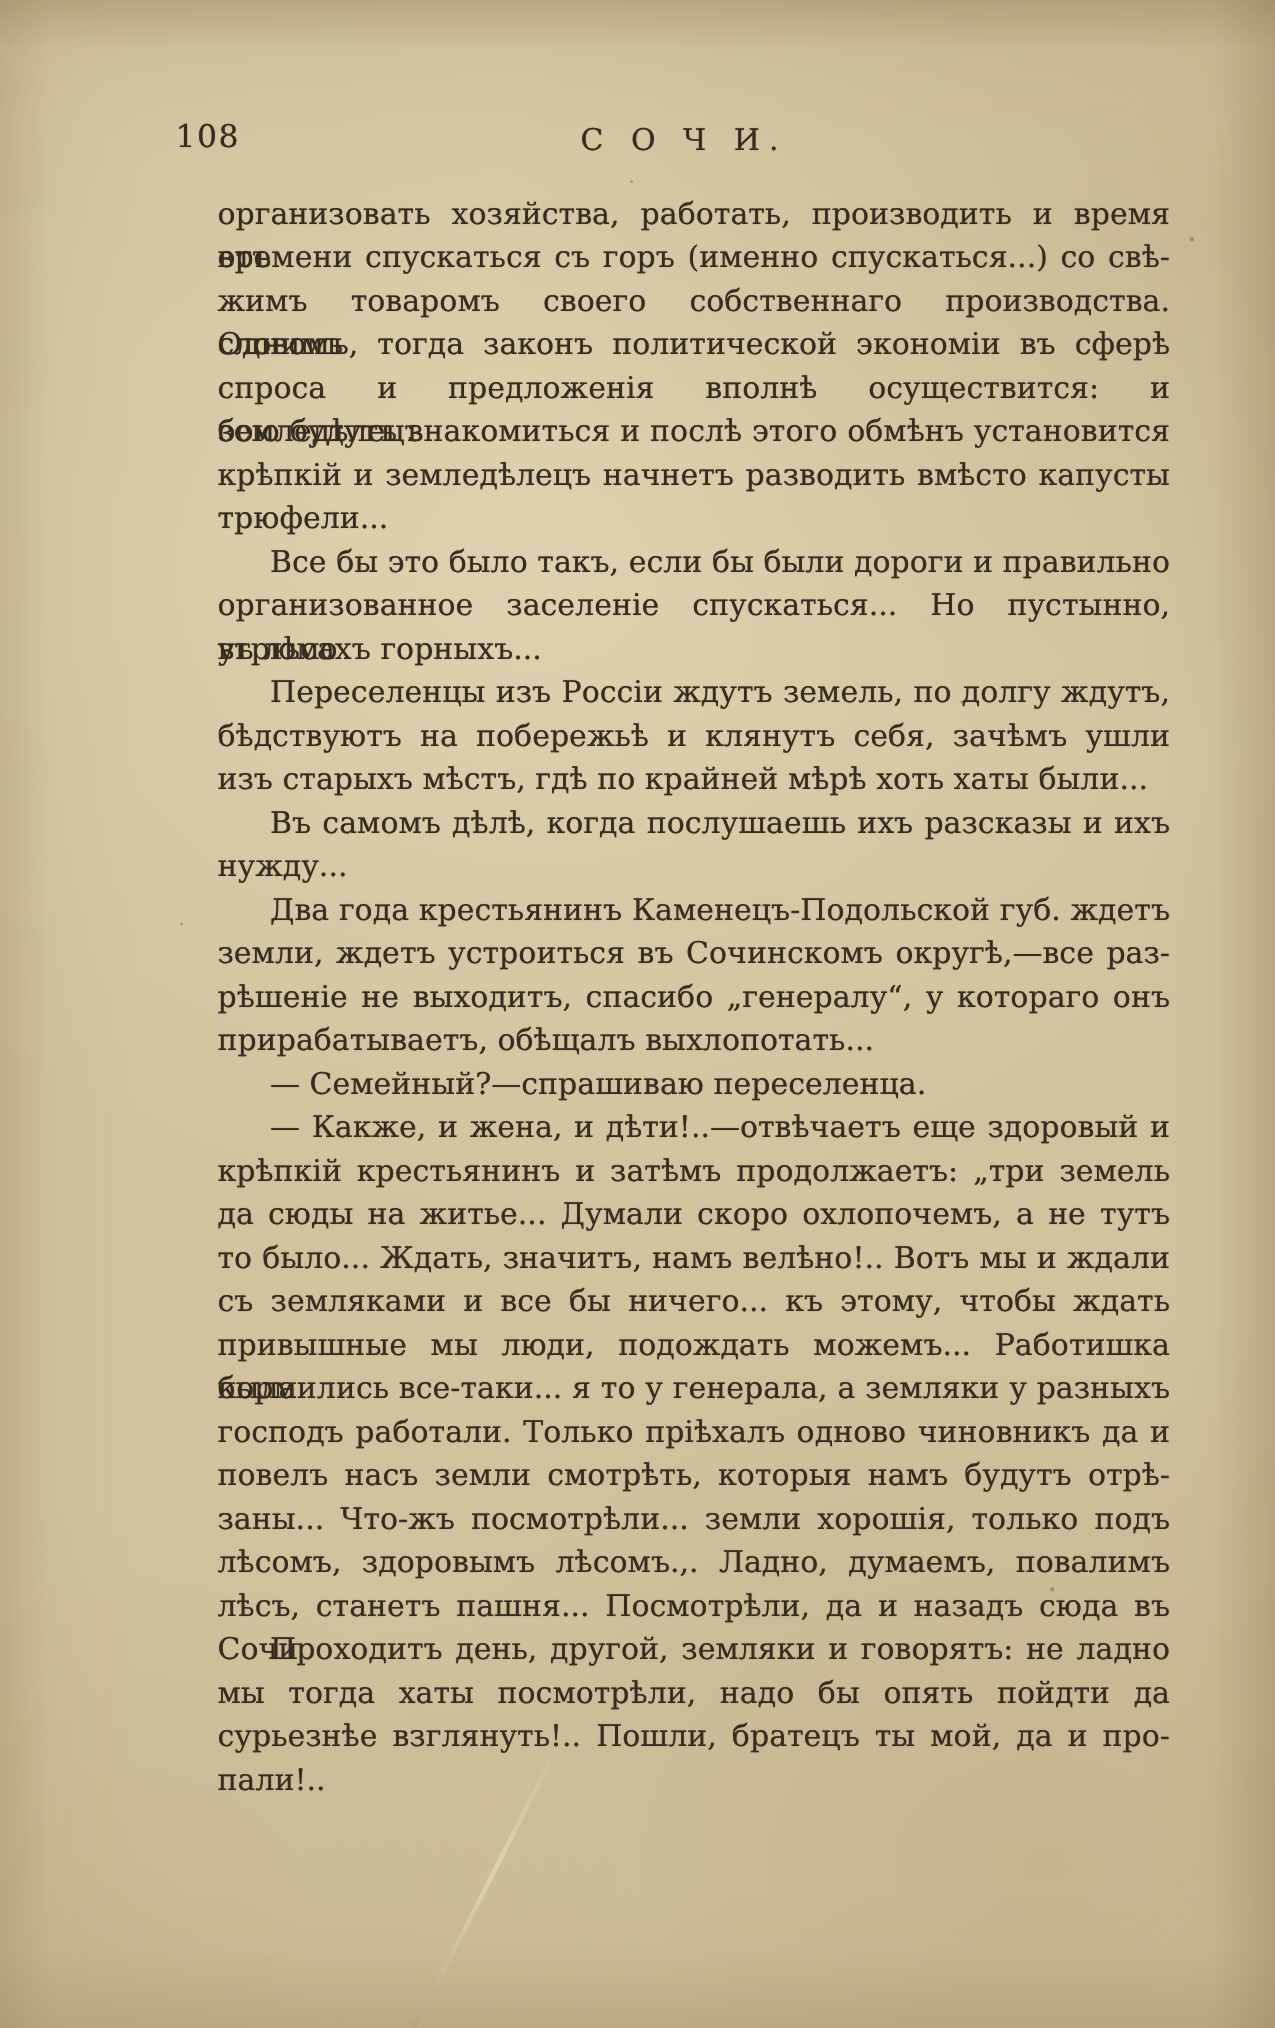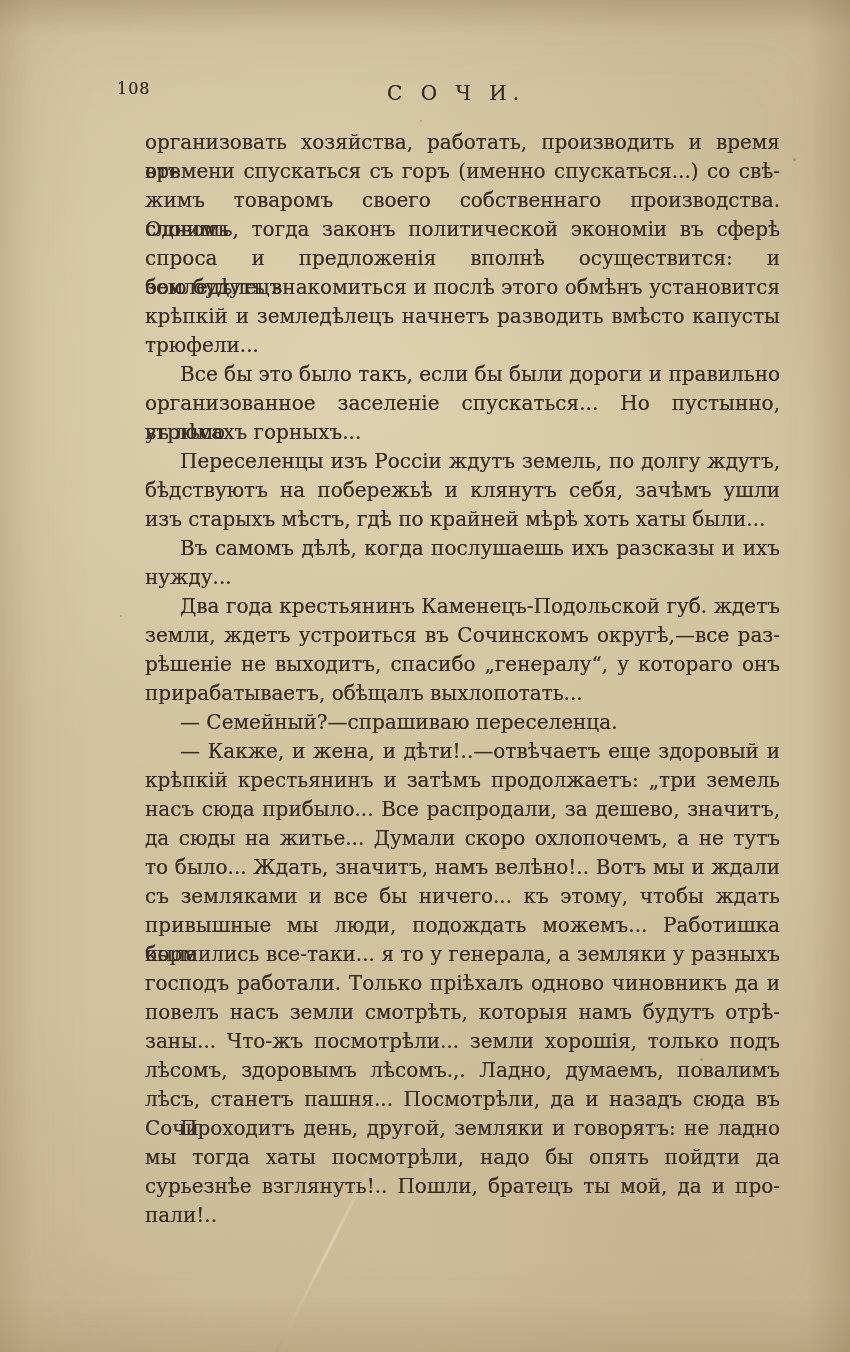--- a/index.html
+++ b/index.html
@@ -41,21 +41,21 @@
   .speck { position: absolute; width: 3px; height: 3px; border-radius: 50%; background: rgba(90,70,45,0.35); pointer-events: none; }
   .speck.s1 { left: 793px; top: 158px; }
   .speck.s2 { left: 640px; top: 467px; width: 2px; height: 2px; }
   .speck.s3 { left: 120px; top: 615px; width: 2px; height: 2px; }
   .speck.s4 { left: 700px; top: 1058px; }
   .speck.s5 { left: 420px; top: 120px; width: 2px; height: 2px; }
 
   .page-num {
     position: absolute;
     left: 117px; top: 79px;
-    font-size: 16px;
+    font-size: 21px;
     letter-spacing: 1px;
     text-shadow: 0 0 0.6px rgba(55,44,32,0.7);
   }
   .running-title {
     position: absolute;
     left: 387px; top: 81px;
     font-size: 20px;
     letter-spacing: 6px;
     white-space: nowrap;
     text-shadow: 0 0 0.6px rgba(55,44,32,0.7);
@@ -125,21 +125,20 @@
         <div class="line">земли, ждетъ устроиться въ Сочинскомъ округѣ,—все раз-</div>
         <div class="line">рѣшеніе не выходитъ, спасибо „генералу“, у котораго онъ</div>
         <div class="line last">прирабатываетъ, обѣщалъ выхлопотать...</div>
       </div>
       <div class="paragraph indent">
         <div class="line last">— Семейный?—спрашиваю переселенца.</div>
       </div>
       <div class="paragraph indent">
         <div class="line">— Какже, и жена, и дѣти!..—отвѣчаетъ еще здоровый и</div>
         <div class="line">крѣпкій крестьянинъ и затѣмъ продолжаетъ: „три земель</div>
-        <div class="line">насъ сюда прибыло... Все распродали, за дешево, значитъ,</div>
         <div class="line">да сюды на житье... Думали скоро охлопочемъ, а не тутъ</div>
         <div class="line">то было... Ждать, значитъ, намъ велѣно!.. Вотъ мы и ждали</div>
         <div class="line">съ земляками и все бы ничего... къ этому, чтобы ждать</div>
         <div class="line">привышные мы люди, подождать можемъ... Работишка была</div>
         <div class="line">кормились все-таки... я то у генерала, а земляки у разныхъ</div>
         <div class="line">господъ работали. Только пріѣхалъ одново чиновникъ да и</div>
         <div class="line">повелъ насъ земли смотрѣть, которыя намъ будутъ отрѣ-</div>
         <div class="line">заны... Что-жъ посмотрѣли... земли хорошія, только подъ</div>
         <div class="line">лѣсомъ, здоровымъ лѣсомъ.,. Ладно, думаемъ, повалимъ</div>
         <div class="line last">лѣсъ, станетъ пашня... Посмотрѣли, да и назадъ сюда въ Сочи</div>

